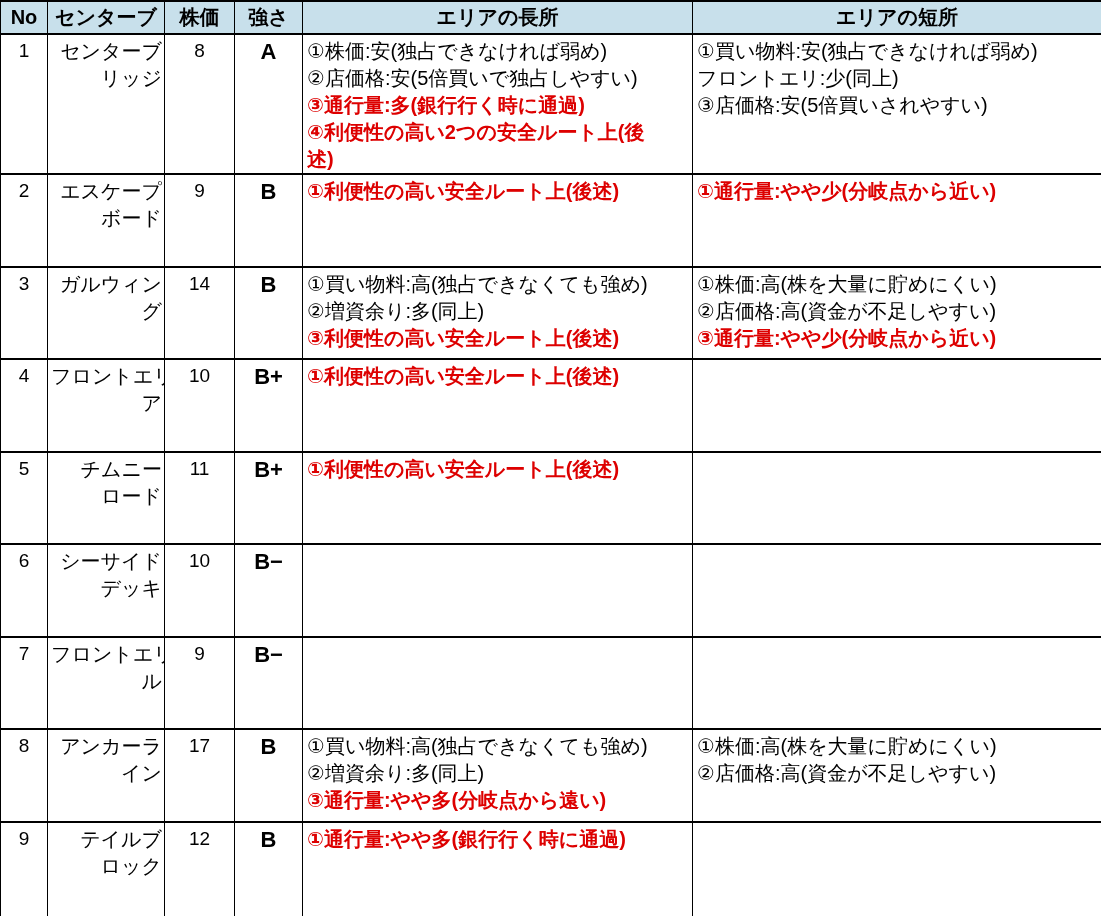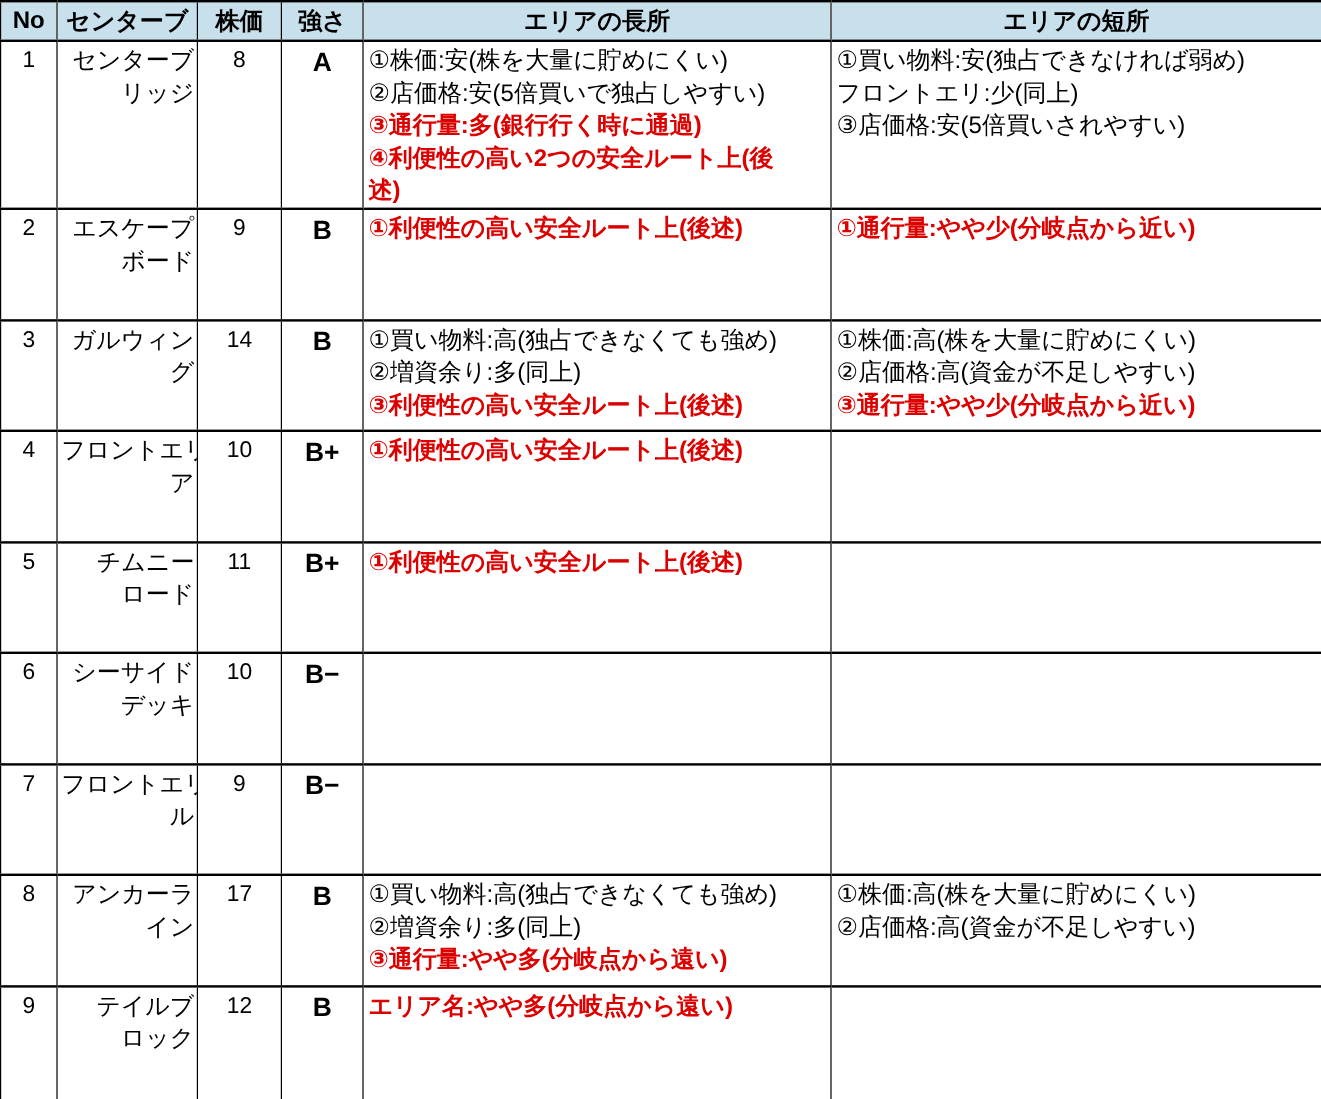--- a/index.html
+++ b/index.html
@@ -80,21 +80,21 @@
     </tr>
   </thead>
   <tbody id="table-body">
       <tr style="height: 136px;">
     <td class="c-no">1</td>
     <td class="c-name">センターブ
 リッジ</td>
     <td class="c-price">8</td>
     <td class="c-strength">A</td>
     <td class="c-pros">
-          <div class="item">①株価:安(株を大量に貯めにくい)</div>
+          <div class="item">①株価:安(独占できなければ弱め)</div>
           <div class="item">②店価格:安(5倍買いで独占しやすい)</div>
           <div class="item red">③通行量:多(銀行行く時に通過)</div>
           <div class="item red">④利便性の高い2つの安全ルート上(後
 述)</div>
         </td>
     <td class="c-cons">
           <div class="item">①買い物料:安(独占できなければ弱め)</div>
           <div class="item">フロントエリ:少(同上)</div>
           <div class="item">③店価格:安(5倍買いされやすい)</div>
         </td>
@@ -185,18 +185,18 @@
           <div class="item">②店価格:高(資金が不足しやすい)</div>
         </td>
   </tr>
       <tr style="height: 98px;">
     <td class="c-no">9</td>
     <td class="c-name">テイルブ
 ロック</td>
     <td class="c-price">12</td>
     <td class="c-strength">B</td>
     <td class="c-pros">
-          <div class="item red">エリア名:やや多(分岐点から遠い)</div>
+          <div class="item red">①通行量:やや多(銀行行く時に通過)</div>
         </td>
     <td class="c-cons"></td>
   </tr>
     </tbody>
 </table>
 
 </body></html>

